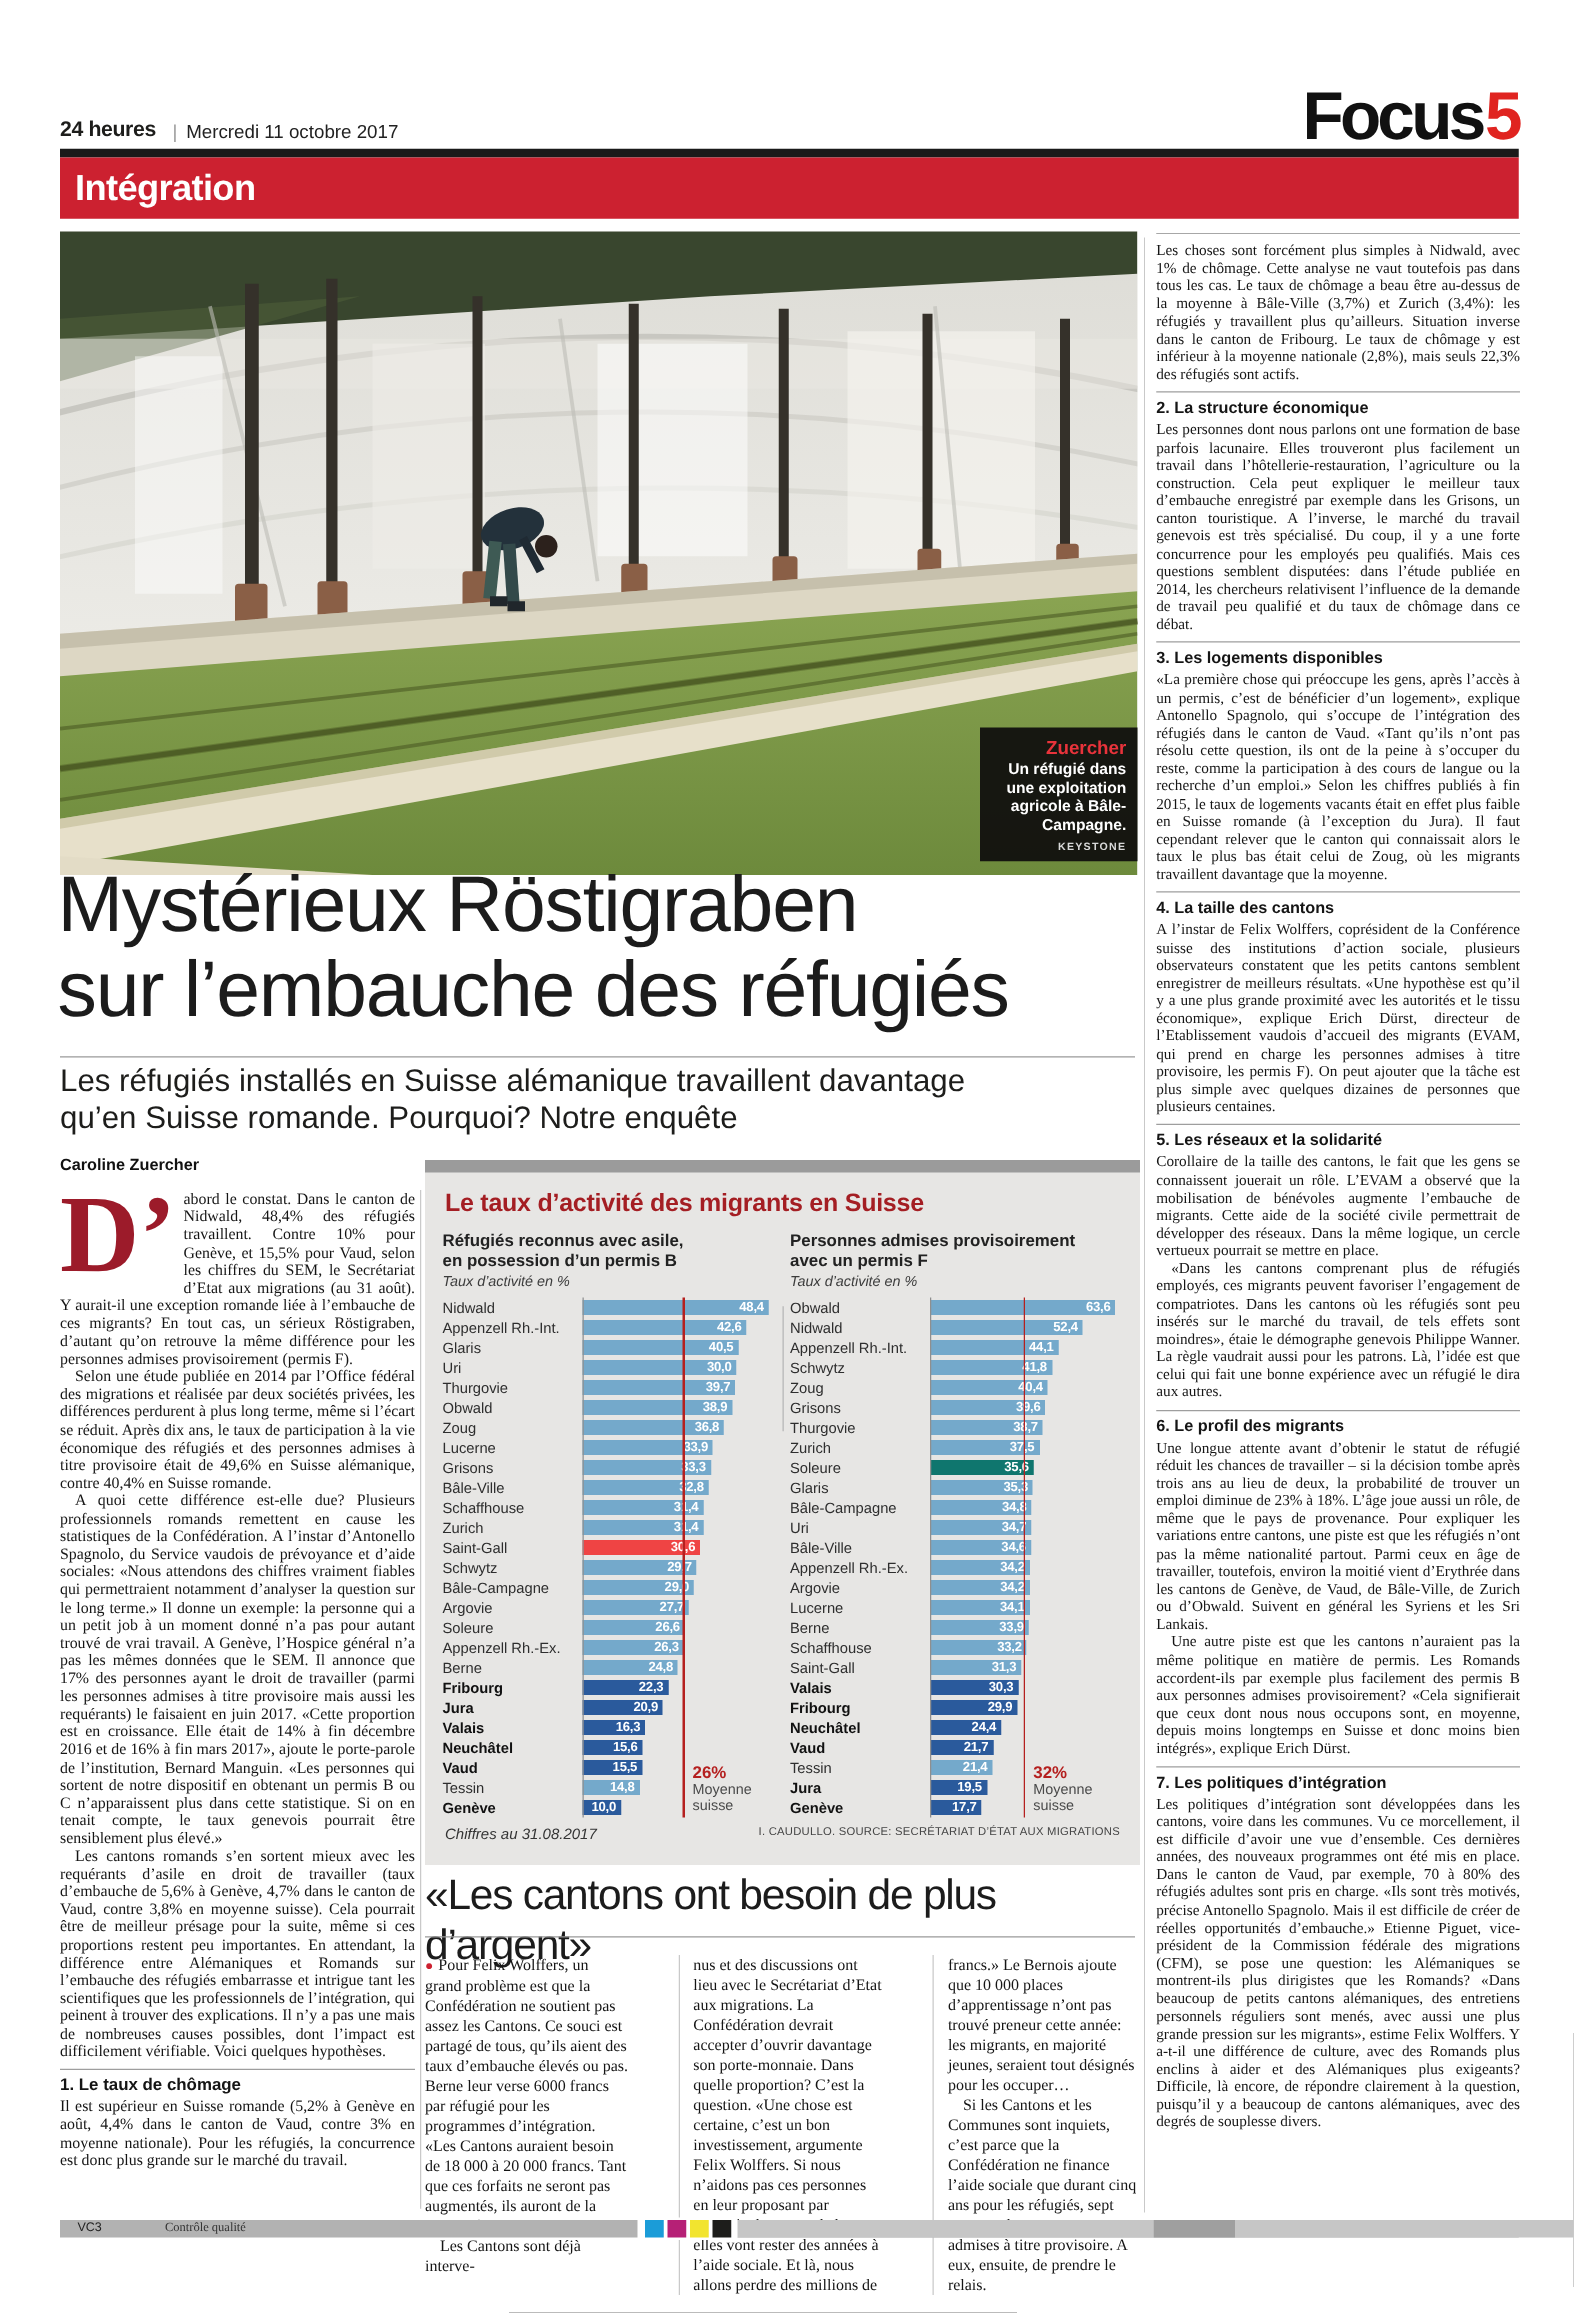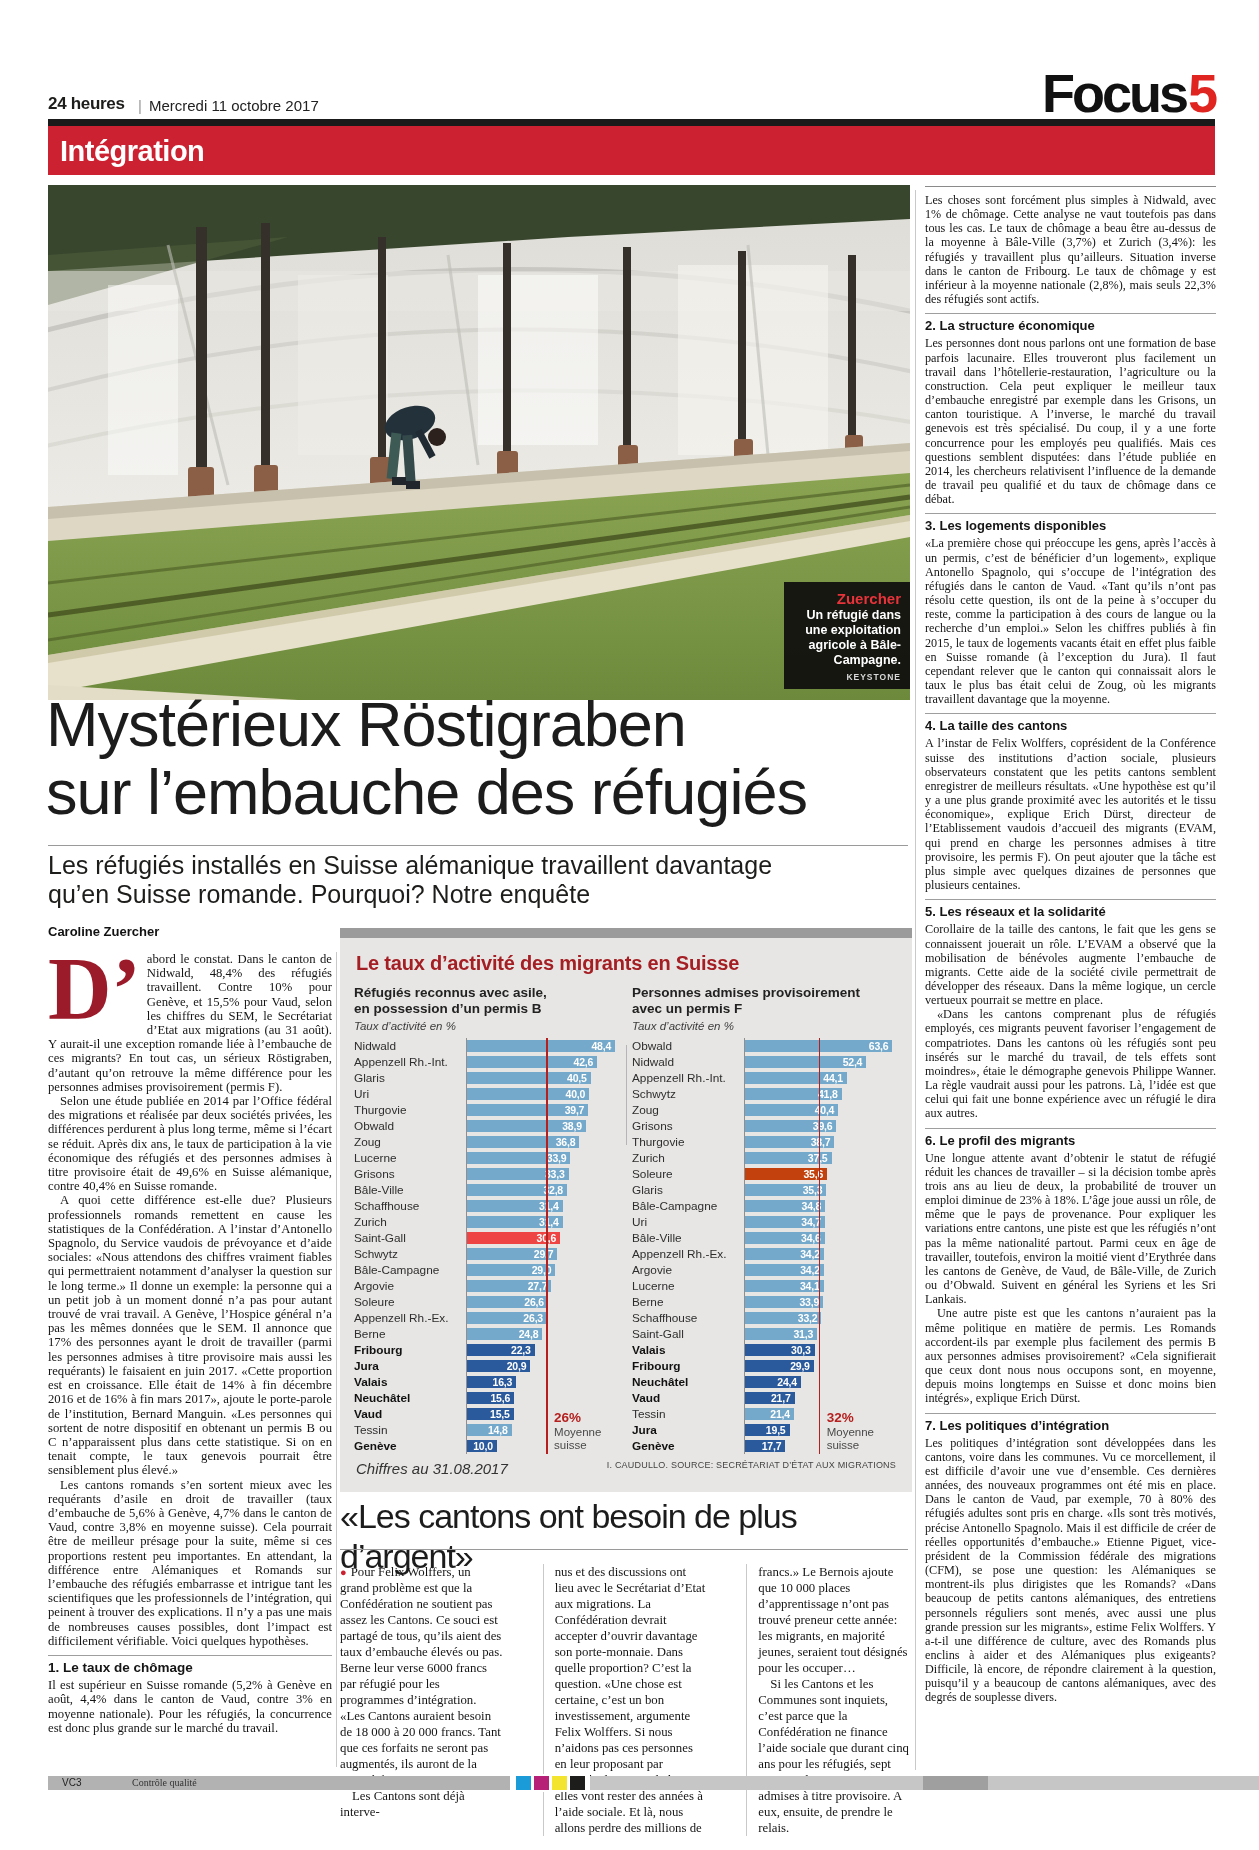--- a/index.html
+++ b/index.html
@@ -66,21 +66,21 @@
   .bar-label.romand { font-weight:800; color:#111; }
   .bar-track { flex:1; position:relative; height:12px; }
   .bar { height:12px; display:flex; align-items:center; justify-content:flex-end; }
   .bar span { color:#fff; font-weight:800; font-size:10.5px; padding-right:4px; letter-spacing:-.2px; }
   .axis-line { position:absolute; top:0; bottom:0; width:1px; background:#8f8f8f; }
   .avg-line { position:absolute; width:1.5px; z-index:3; }
   .avg-lab { position:absolute; z-index:3; line-height:1.15; }
   .avg-lab .p { font-weight:800; font-size:13.5px; }
   .avg-lab .c { font-size:11.5px; color:#4a4a4a; font-weight:400; }
   .chart-footnotes { display:flex; justify-content:space-between; padding:6px 16px 0; }
-  .chart-note { font-style:italic; font-size:15px; color:#333; font-family:"Liberation Sans",sans-serif; }
+  .chart-note { font-style:italic; font-size:12px; color:#333; font-family:"Liberation Sans",sans-serif; }
   .chart-credit { font-size:9px; color:#444; letter-spacing:.2px; }
   .chart-mid-rule { position:absolute; left:286px; top:60px; height:100px; width:1px; background:#b5b5b5; }
 
   
   .quote-head { position:absolute; left:340px; top:1496px; width:575px; font-size:34px; line-height:40px; letter-spacing:-1px; color:#1c1c1c; }
   .quote-rule { position:absolute; left:340px; top:1549px; width:568px; height:1px; background:#9a9a9a; }
   .quote-cols { position:absolute; left:340px; top:1564px; width:570px; display:flex;gap:29px; }
   .q-col { width:178px; font-size:12.8px; line-height:16px; color:#151515; }
   .q-col + .q-col { border-left:1px solid #c9c9c9; margin-left:11px; padding-left:11px; }
   .q-col p + p { text-indent:12px; }
@@ -245,21 +245,21 @@
               <span class="bar-track">
                 <span class="bar" style="width: 81%; background: rgb(116, 169, 203);">
                   <span>40,5</span>
                 </span>
               </span>
             </div>
             <div class="bar-row">
               <span class="bar-label">Uri</span>
               <span class="bar-track">
                 <span class="bar" style="width: 80%; background: rgb(116, 169, 203);">
-                  <span>40,0</span>
+                  <span>30,0</span>
                 </span>
               </span>
             </div>
             <div class="bar-row">
               <span class="bar-label">Thurgovie</span>
               <span class="bar-track">
                 <span class="bar" style="width: 79.4%; background: rgb(116, 169, 203);">
                   <span>39,7</span>
                 </span>
               </span>
@@ -507,21 +507,21 @@
               <span class="bar-label">Zurich</span>
               <span class="bar-track">
                 <span class="bar" style="width: 56.8182%; background: rgb(116, 169, 203);">
                   <span>37,5</span>
                 </span>
               </span>
             </div>
             <div class="bar-row">
               <span class="bar-label">Soleure</span>
               <span class="bar-track">
-                <span class="bar" style="width: 53.9394%; background: #c2410c; padding-left: 44px;">
+                <span class="bar" style="width: 53.9394%; background: #0f766e; padding-left: 44px;">
                   <span>35,6</span>
                 </span>
               </span>
             </div>
             <div class="bar-row">
               <span class="bar-label">Glaris</span>
               <span class="bar-track">
                 <span class="bar" style="width: 53.4848%; background: rgb(116, 169, 203);">
                   <span>35,3</span>
                 </span>

